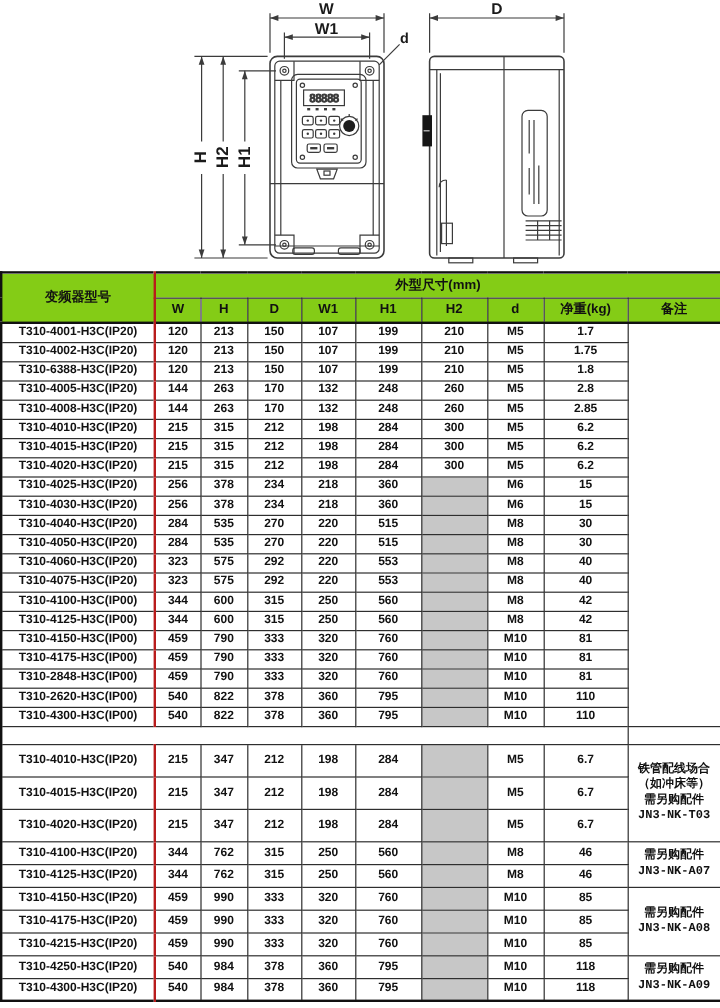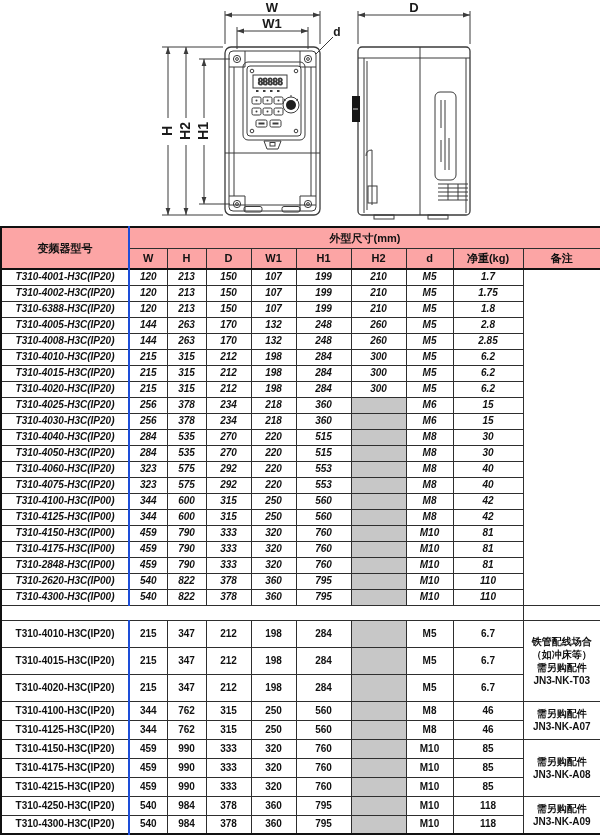--- a/index.html
+++ b/index.html
@@ -14,31 +14,31 @@
   table.spec{
     position:absolute;top:226px;left:0;width:600px;
     border-collapse:collapse;table-layout:fixed;
     border:2px solid #111;
   }
   .spec th,.spec td{
     border:1px solid #2e2e2e;
     font-weight:bold;color:#111;text-align:center;vertical-align:middle;
     padding:0;font-size:10px;line-height:12px;white-space:nowrap;overflow:hidden;
   }
-  .spec thead th{background:#fca5a5;font-size:11px;}
+  .spec thead th{background:#84cc16;font-size:11px;}
   .spec thead{border-bottom:2px solid #111;}
   .spec thead tr{height:21px;}
-  .spec td.model, .spec th.model{border-right:2px solid #1d4ed8;}
+  .spec td.model, .spec th.model{border-right:2px solid #b91c1c;}
   .spec td.gray{background:#c7c7c7;}
-  .spec tr.s1{height:16px;font-style:italic;}
+  .spec tr.s1{height:16px;}
   .spec tr.sep{height:15px;}
   .spec tr.s2a{height:27px;}
   .spec tr.s2b{height:19px;}
   .spec td.remark-cell{font-size:10px;line-height:13px;white-space:normal;}
-  .spec td.remark-cell div{white-space:nowrap;}
+  .spec td.remark-cell div{white-space:nowrap;font-family:Liberation Mono, monospace;}
 </style>
 </head>
 <body>
 
 <div class="sheet">
 
   <svg class="diagram" width="600" height="226" viewBox="0 0 600 226">
     <g stroke="#3b3b3b" stroke-width="1" fill="none">
 
       <g>

